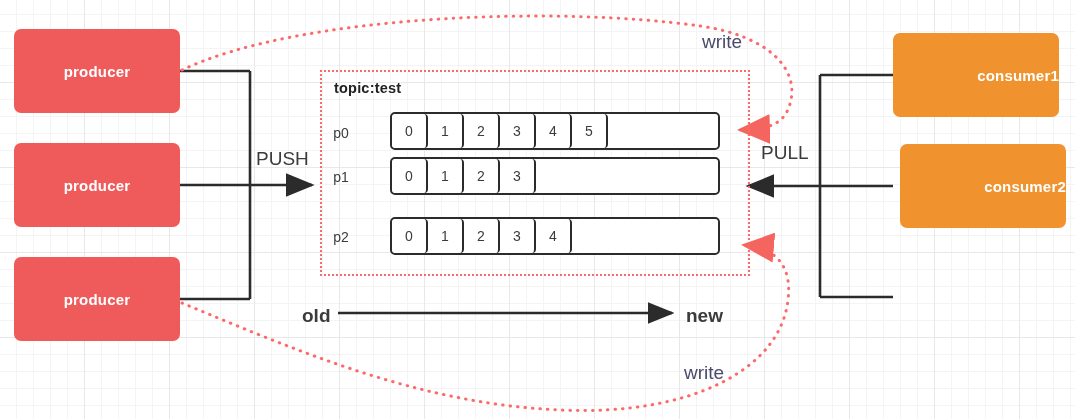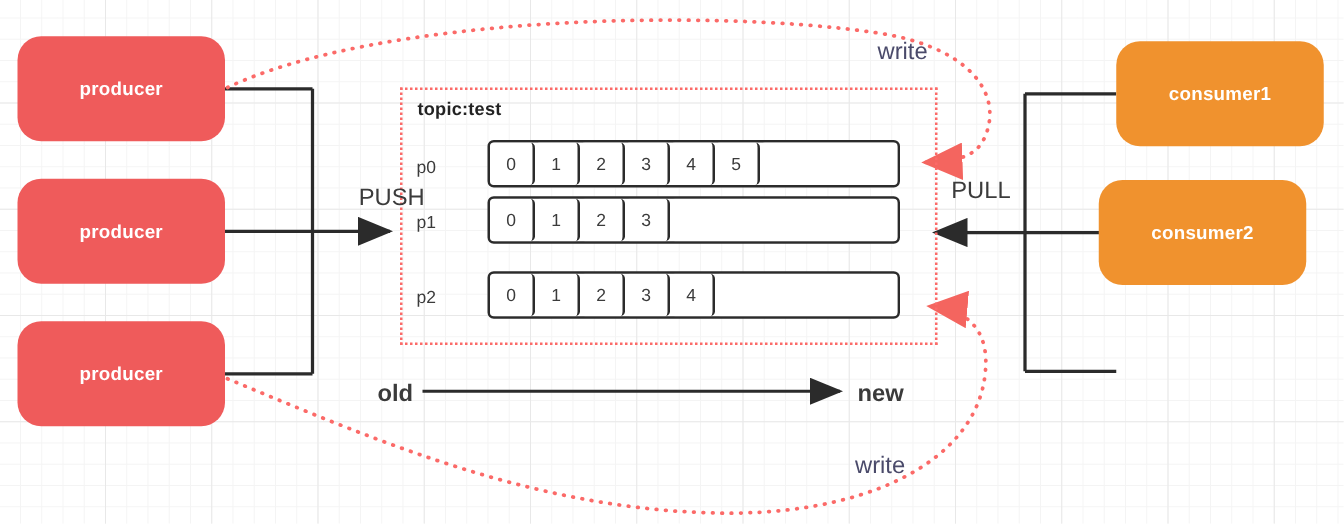--- a/index.html
+++ b/index.html
@@ -19,30 +19,30 @@
       linear-gradient(to bottom, #e8e8e8 1px, transparent 1px),
       linear-gradient(to right, #f4f4f4 1px, transparent 1px),
       linear-gradient(to bottom, #f4f4f4 1px, transparent 1px);
     background-size:85px 85px, 85px 85px, 17px 17px, 17px 17px;
     background-position:-1px -3px, -1px -3px, -1px -3px, -1px -3px;
   }
   #wires{position:absolute;left:0;top:0;width:1075px;height:419px;pointer-events:none;}
 
   .node{
     position:absolute;
-    border-radius:19px;
+    border-radius:7px;
     display:flex;align-items:center;justify-content:center;
     color:#ffffff;
     font-size:15px;
     font-weight:bold;
     letter-spacing:.2px;
     box-sizing:border-box;
   }
   .producer{background:#ef5b5b;}
-  .consumer{background:#f0922e;}
+  .consumer{background:#f0922e;justify-content:flex-end;}
 
   
   .topic-box{
     position:absolute;
     left:320px;top:70px;width:430px;height:206px;
     border:2px dotted #fb6a68;
     box-sizing:border-box;
     background:transparent;
   }
   .topic-title{
@@ -141,21 +141,21 @@
   <div class="node producer" style="left:14px;top:143px;width:166px;height:84px;">
     <span>producer</span>
   </div>
   <div class="node producer" style="left:14px;top:257px;width:166px;height:84px;">
     <span>producer</span>
   </div>
 
   <div class="node consumer" style="left:893px;top:33px;width:166px;height:84px;">
     <span>consumer1</span>
   </div>
-  <div class="node consumer" style="left:879px;top:144px;width:166px;height:84px;">
+  <div class="node consumer" style="left:900px;top:144px;width:166px;height:84px;">
     <span>consumer2</span>
   </div>
 
   <div class="topic-box"></div>
   <div class="topic-title">topic:test</div>
 
   <div class="plabel" style="left:328px;top:125px;">p0</div>
   <div class="partition" id="part0" style="left:390px;top:112px;width:330px;">
       <div class="cell">0</div>
       <div class="cell">1</div>
@@ -178,20 +178,20 @@
   <div class="plabel" style="left:328px;top:229px;">p2</div>
   <div class="partition" id="part2" style="left:390px;top:217px;width:330px;">
       <div class="cell">0</div>
       <div class="cell">1</div>
       <div class="cell">2</div>
       <div class="cell">3</div>
       <div class="cell" style="border-right: 2.5px solid rgb(43, 43, 43);">4</div>
       <div class="cell empty" style="flex: 1 1 auto; width: auto; border-right: none;"></div>
     </div>
 
-  <div class="lbl" style="left:256px;top:148px;margin-left:31px;">PUSH</div>
+  <div class="lbl" style="left:256px;top:148px;">PUSH</div>
   <div class="lbl" style="left:761px;top:142px;">PULL</div>
   <div class="lbl write" style="left:702px;top:31px;">write</div>
   <div class="lbl write" style="left:684px;top:362px;">write</div>
   <div class="lbl" style="left:302px;top:305px;font-weight:bold;">old</div>
   <div class="lbl" style="left:686px;top:305px;font-weight:bold;">new</div>
 
 </div>
 
 </body></html>

